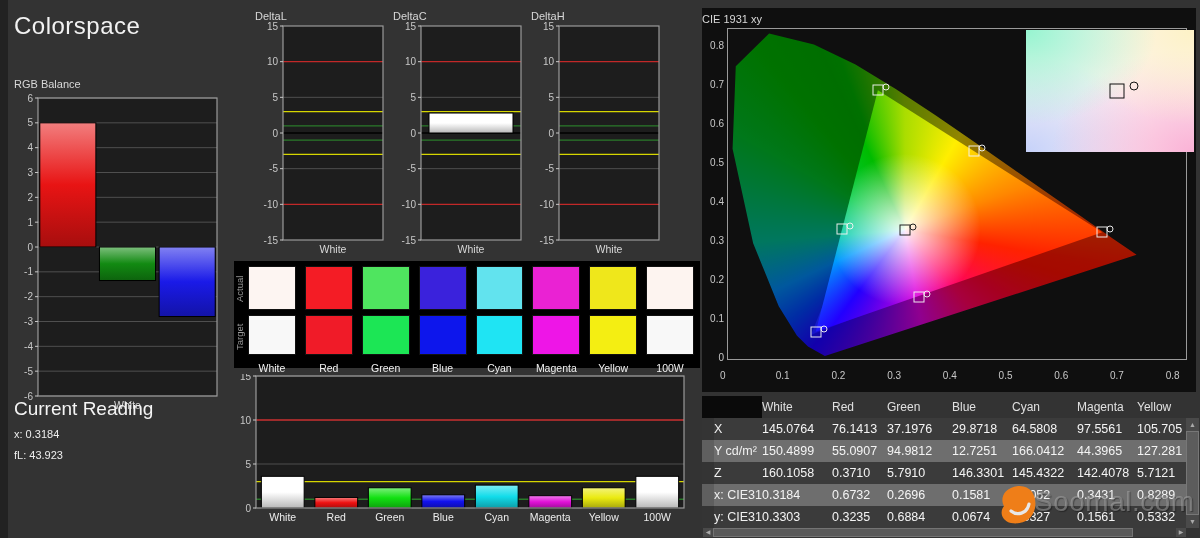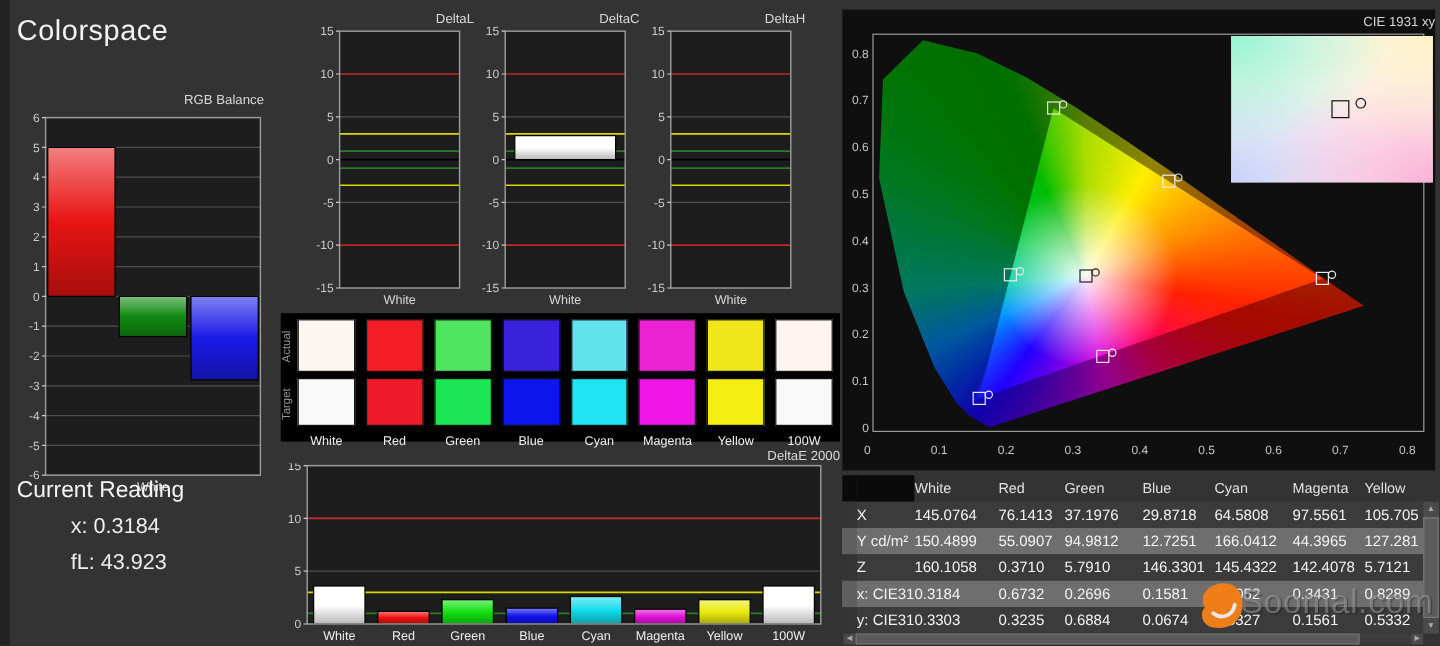--- a/index.html
+++ b/index.html
@@ -7,31 +7,31 @@
     width:1200px;height:538px;position:relative;overflow:hidden;
     background:#333333;color:#e8e8e8;
     font-family:"Liberation Sans", sans-serif;
   }
   .abs{position:absolute;}
   
   #left-strip{left:0;top:0;width:8px;height:538px;background:#222;}
   
   #page-title{left:14px;top:12px;font-size:24px;color:#f2f2f2;letter-spacing:0.5px;}
   
-  .chart-title{color:#d8d8d8;font-size:11px;text-align:right;white-space:nowrap;}
+  .chart-title{color:#d8d8d8;font-size:11px;text-align:left;white-space:nowrap;}
   .chart-host svg{display:block;}
   #rgb-block{left:14px;top:78px;width:206px;}
   #deltaL-block{left:255px;top:10px;width:140px;}
   #deltaC-block{left:393px;top:10px;width:140px;}
   #deltaH-block{left:531px;top:10px;width:140px;}
   #deltae-block{left:236px;top:374px;width:464px;}
   
   #reading{left:14px;top:398px;width:210px;}
   #reading-title{font-size:19px;color:#f4f4f4;margin-bottom:8px;}
-  .reading-line{font-size:18px;color:#eeeeee;margin-bottom:9px;margin-left:45px;}
+  .reading-line{font-size:11px;color:#eeeeee;margin-bottom:9px;}
   
   #swatch-panel{left:234px;top:261px;width:466px;height:107px;background:#000;}
   #swatch-grid{position:absolute;left:14px;top:5px;right:6px;bottom:2px;
     display:grid;grid-template-columns:repeat(8,1fr);grid-template-rows:44px 40px 16px;
     column-gap:9px;row-gap:5px;}
   .swatch{border:1px solid #111;}
   .swatch-label{color:#f0f0f0;font-size:10.5px;text-align:center;line-height:16px;}
   .vlabel{position:absolute;left:0px;width:14px;color:#9a9a9a;font-size:9.5px;
     writing-mode:vertical-rl;transform:rotate(180deg);text-align:center;height:44px;}
   #vlabel-actual{top:6px;}
@@ -307,21 +307,20 @@
       <div class="swatch-label">Green</div>
       <div class="swatch-label">Blue</div>
       <div class="swatch-label">Cyan</div>
       <div class="swatch-label">Magenta</div>
       <div class="swatch-label">Yellow</div>
       <div class="swatch-label">100W</div>
     </div>
 </div>
 
 <div class="abs" id="deltae-block">
-  <div class="chart-title">DeltaE 2000</div>
   <div class="chart-host" id="host-deltae2000">
       <svg width="464" height="150">
         <defs>
           <linearGradient id="deltae2000-g0" x1="0" y1="0" x2="0" y2="1">
             <stop offset="0%" stop-color="#ffffff"></stop>
             <stop offset="50%" stop-color="#ffffff"></stop>
             <stop offset="100%" stop-color="rgb(184,184,184)"></stop>
           </linearGradient>
           <linearGradient id="deltae2000-g1" x1="0" y1="0" x2="0" y2="1">
             <stop offset="0%" stop-color="rgb(246,124,124)"></stop>

